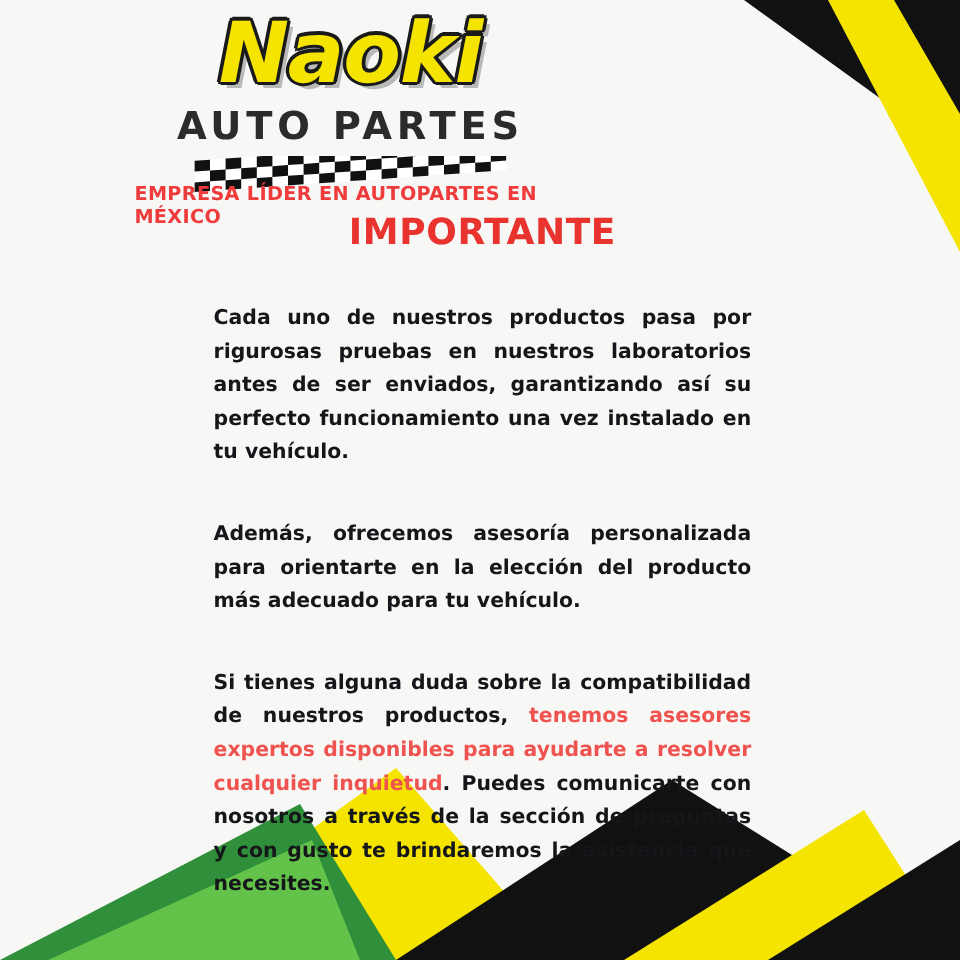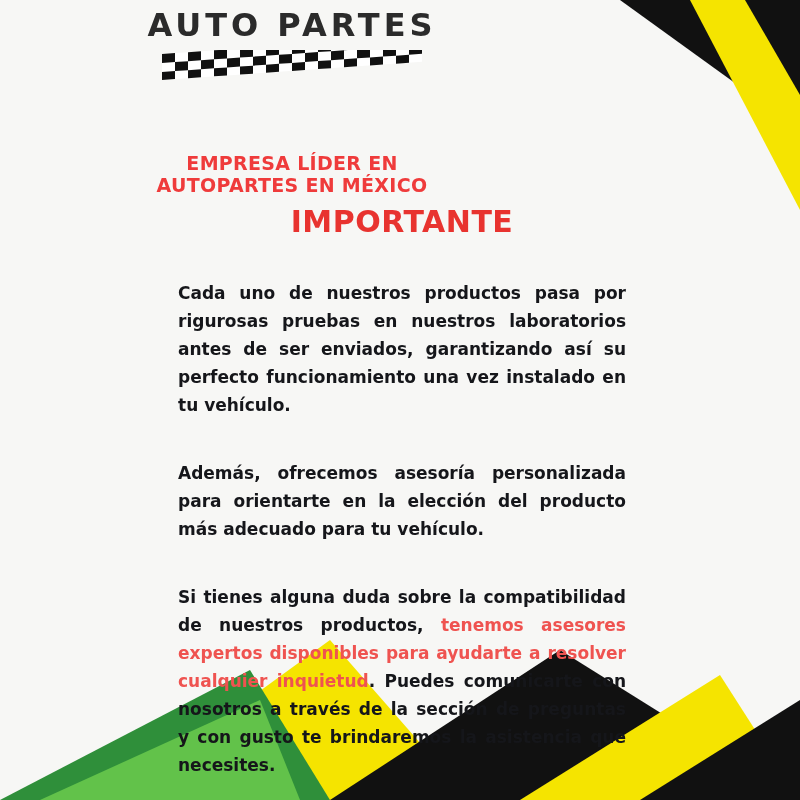--- a/index.html
+++ b/index.html
@@ -60,32 +60,31 @@
   .checker {
     margin: 6px auto 0;
     width: 260px;
     height: 34px;
   }
   .tagline {
     position: absolute;
     top: 152px;
     left: 112px;
     width: 360px;
-    text-align: center;
     font-family: "DejaVu Sans", sans-serif;
     font-weight: bold;
-    font-size: 19px;
+    font-size: 16px;
     letter-spacing: 0.3px;
     color: #ef3b3b;
   }
 
   
   .content {
     position: absolute;
-    top: 204px;
+    top: 176px;
     left: 178px;
     width: 448px;
   }
   .headline {
     font-family: "DejaVu Sans", sans-serif;
     font-weight: bold;
     font-size: 30px;
     color: #e8332f;
     letter-spacing: 0.5px;
     text-align: center;
@@ -118,20 +117,21 @@
   <svg class="corner-svg bl" width="800" height="160" viewBox="0 0 800 160">
     <polygon points="110,160 330,0 470,160" fill="#f5e400"></polygon>
     <polygon points="0,160 250,30 330,160" fill="#2f8f3a"></polygon>
     <polygon points="40,160 260,60 300,160" fill="#62c24a"></polygon>
     <polygon points="330,160 560,10 800,160" fill="#111111"></polygon>
     <polygon points="520,160 720,35 800,160" fill="#f5e400"></polygon>
     <polygon points="640,160 800,60 800,160" fill="#111111"></polygon>
   </svg>
 
   <div class="logo-block">
+    <div class="logo-word">Naoki</div>
     <div class="logo-sub">AUTO PARTES</div>
     <svg class="checker" viewBox="0 0 260 34" preserveAspectRatio="none">
       <g transform="skewY(-4)">
         <rect x="0" y="4" width="260" height="26" fill="#ffffff"></rect>
         <g fill="#111111">
           <rect x="0" y="4" width="13" height="9"></rect>
           <rect x="26" y="4" width="13" height="9"></rect>
           <rect x="52" y="4" width="13" height="9"></rect>
           <rect x="78" y="4" width="13" height="9"></rect>
           <rect x="104" y="4" width="13" height="9"></rect>

